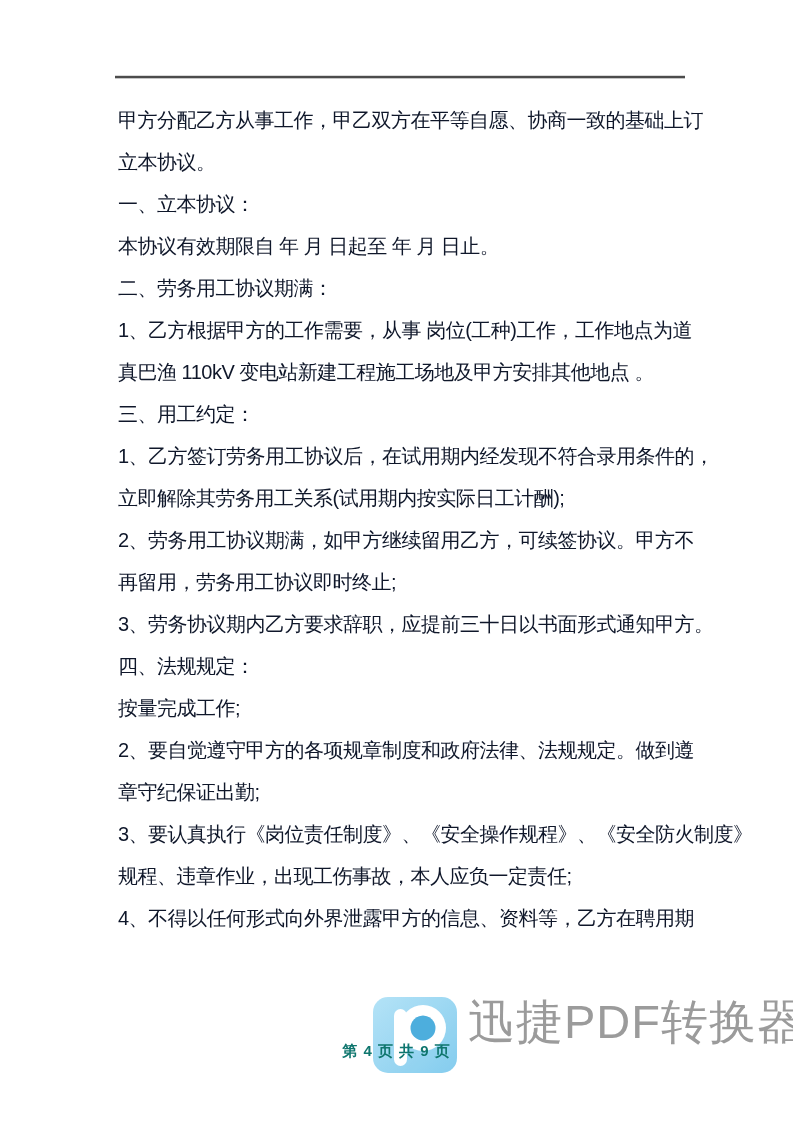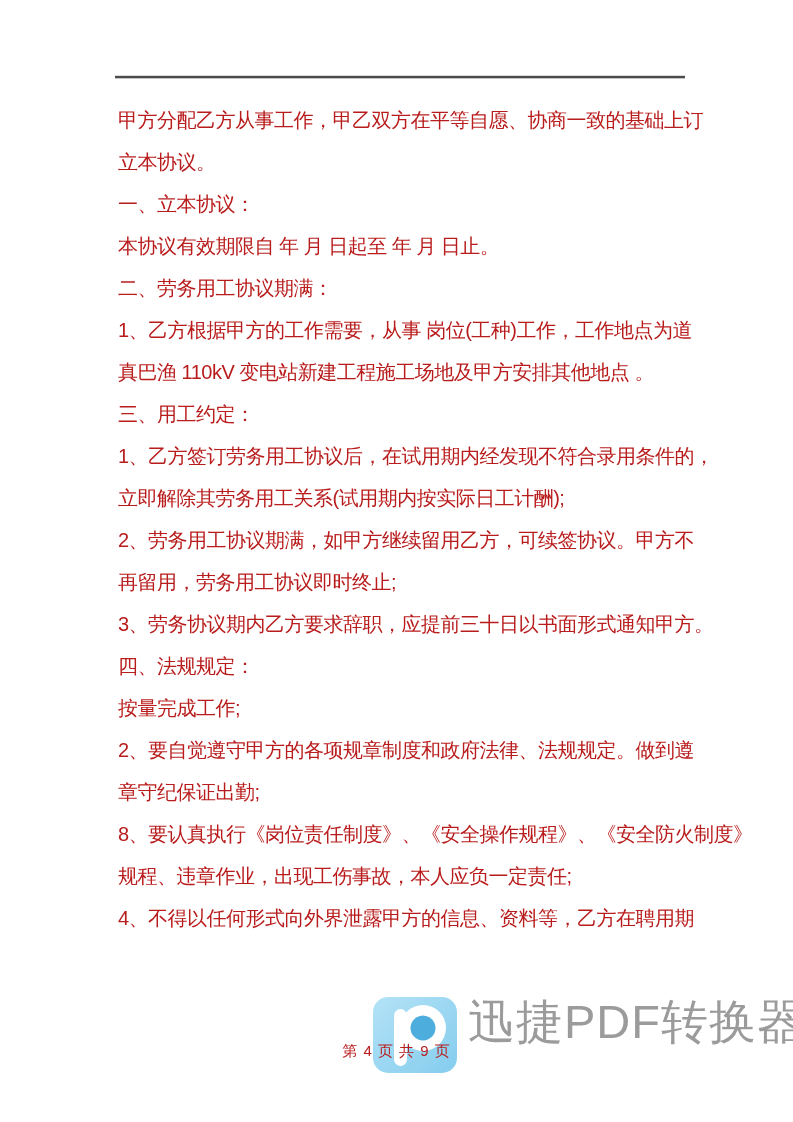--- a/index.html
+++ b/index.html
@@ -23,21 +23,21 @@
     height: 0;
     border-top: 2px solid #4c4c4c;
     box-shadow: 0 1px 0 rgba(150,150,150,.55), 0 -1px 0 rgba(170,170,170,.45);
   }
   .content {
     position: absolute;
     left: 118px;
     top: 99px;
     width: 575px;
     z-index: 1;
-    color: #b91c1c;
+    color: #0f172a;
   }
   .content .line {
     height: 42px;
     line-height: 42px;
     font-size: 20px;
     letter-spacing: -0.5px;
     white-space: nowrap;
   }
   .wm-text {
     position: absolute;
@@ -64,22 +64,22 @@
     position: absolute;
     left: 0;
     top: 1042px;
     width: 100%;
     z-index: 3;
     text-align: center;
   }
   .footer .page-num {
     font-size: 15px;
     line-height: 18px;
-    font-weight: normal;
-    color: #b91c1c;
+    font-weight: bold;
+    color: #0f766e;
     letter-spacing: 1px;
   }
 </style>
 </head>
 <body>
 
 <div class="page">
 
   <div class="header-rule"></div>
 
@@ -94,21 +94,21 @@
       <div class="line">三、用工约定：</div>
       <div class="line">1、乙方签订劳务用工协议后，在试用期内经发现不符合录用条件的，</div>
       <div class="line">立即解除其劳务用工关系(试用期内按实际日工计酬);</div>
       <div class="line">2、劳务用工协议期满，如甲方继续留用乙方，可续签协议。甲方不</div>
       <div class="line">再留用，劳务用工协议即时终止;</div>
       <div class="line">3、劳务协议期内乙方要求辞职，应提前三十日以书面形式通知甲方。</div>
       <div class="line">四、法规规定：</div>
       <div class="line">按量完成工作;</div>
       <div class="line">2、要自觉遵守甲方的各项规章制度和政府法律、法规规定。做到遵</div>
       <div class="line">章守纪保证出勤;</div>
-      <div class="line">8、要认真执行《岗位责任制度》、《安全操作规程》、《安全防火制度》</div>
+      <div class="line">3、要认真执行《岗位责任制度》、《安全操作规程》、《安全防火制度》</div>
       <div class="line">规程、违章作业，出现工伤事故，本人应负一定责任;</div>
       <div class="line">4、不得以任何形式向外界泄露甲方的信息、资料等，乙方在聘用期</div>
     </div>
 
   <div class="wm-text">迅捷PDF转换器</div>
 
   <div class="wm-logo">
     <svg viewBox="0 0 84 76" xmlns="http://www.w3.org/2000/svg" aria-hidden="true">
       <defs>
         <linearGradient id="tileGrad" x1="0" y1="0" x2="1" y2="1">

